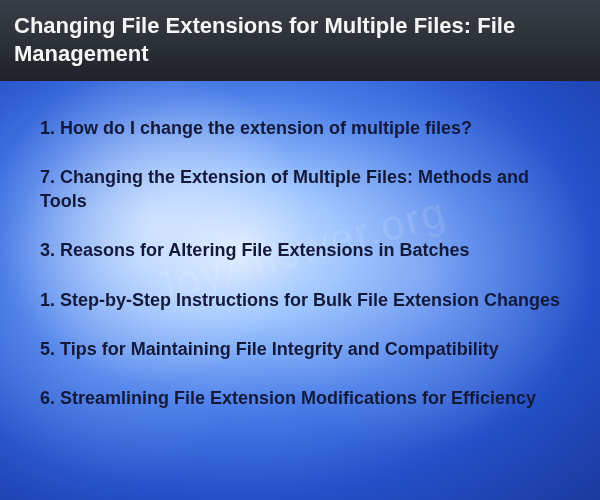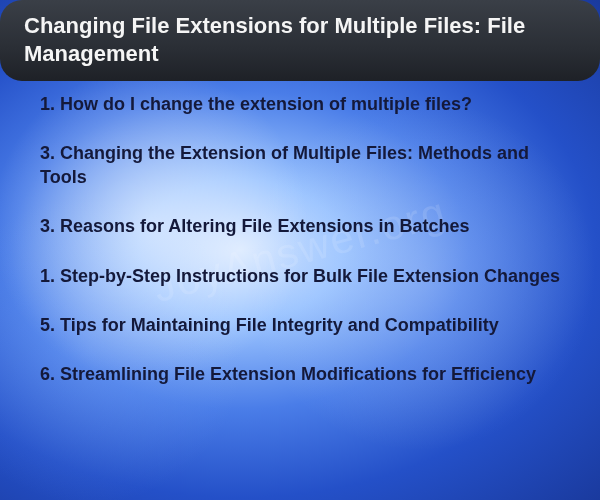--- a/index.html
+++ b/index.html
@@ -34,35 +34,34 @@
       transform: translate(-50%, -50%) rotate(-15deg);
       color: rgba(255,255,255,0.12);
       font-size: 42px;
       font-weight: 500;
       pointer-events: none;
       white-space: nowrap;
       letter-spacing: 2px;
     }
     .header-bar {
       background: linear-gradient(to bottom, #3a3f47 0%, #2a2e35 60%, #1e2127 100%);
-      padding: 12px 14px 14px 24px;
+      padding: 12px 14px 14px 14px;
       position: relative;
       z-index: 2;
-      border-radius: 22px;
     }
     .header-title {
       color: #f5f5f5;
       font-size: 22px;
       font-weight: 700;
       line-height: 1.25;
       font-family: "Segoe UI", "Arial Narrow", Arial, sans-serif;
       font-stretch: condensed;
     }
     .list-container {
-      padding: 12px 28px 18px 40px;
+      padding: 36px 28px 18px 40px;
       position: relative;
       z-index: 2;
     }
     .list-item {
       color: #14193a;
       font-size: 18px;
       font-weight: 700;
       line-height: 1.3;
       margin-bottom: 26px;
       font-family: "Segoe UI", "Arial Narrow", Arial, sans-serif;
@@ -78,18 +77,18 @@
 <div class="light-overlay"></div>
 
 <div class="watermark">JoyAnswer.org</div>
 
 <div class="header-bar">
   <div class="header-title">Changing File Extensions for Multiple Files: File Management</div>
 </div>
 
 <div class="list-container">
   <div class="list-item">1. How do I change the extension of multiple files?</div>
-  <div class="list-item">3. Changing the Extension of Multiple Files: Methods and Tools</div>
+  <div class="list-item">7. Changing the Extension of Multiple Files: Methods and Tools</div>
   <div class="list-item">3. Reasons for Altering File Extensions in Batches</div>
   <div class="list-item">1. Step-by-Step Instructions for Bulk File Extension Changes</div>
   <div class="list-item">5. Tips for Maintaining File Integrity and Compatibility</div>
   <div class="list-item">6. Streamlining File Extension Modifications for Efficiency</div>
 </div>
 
 </body></html>

